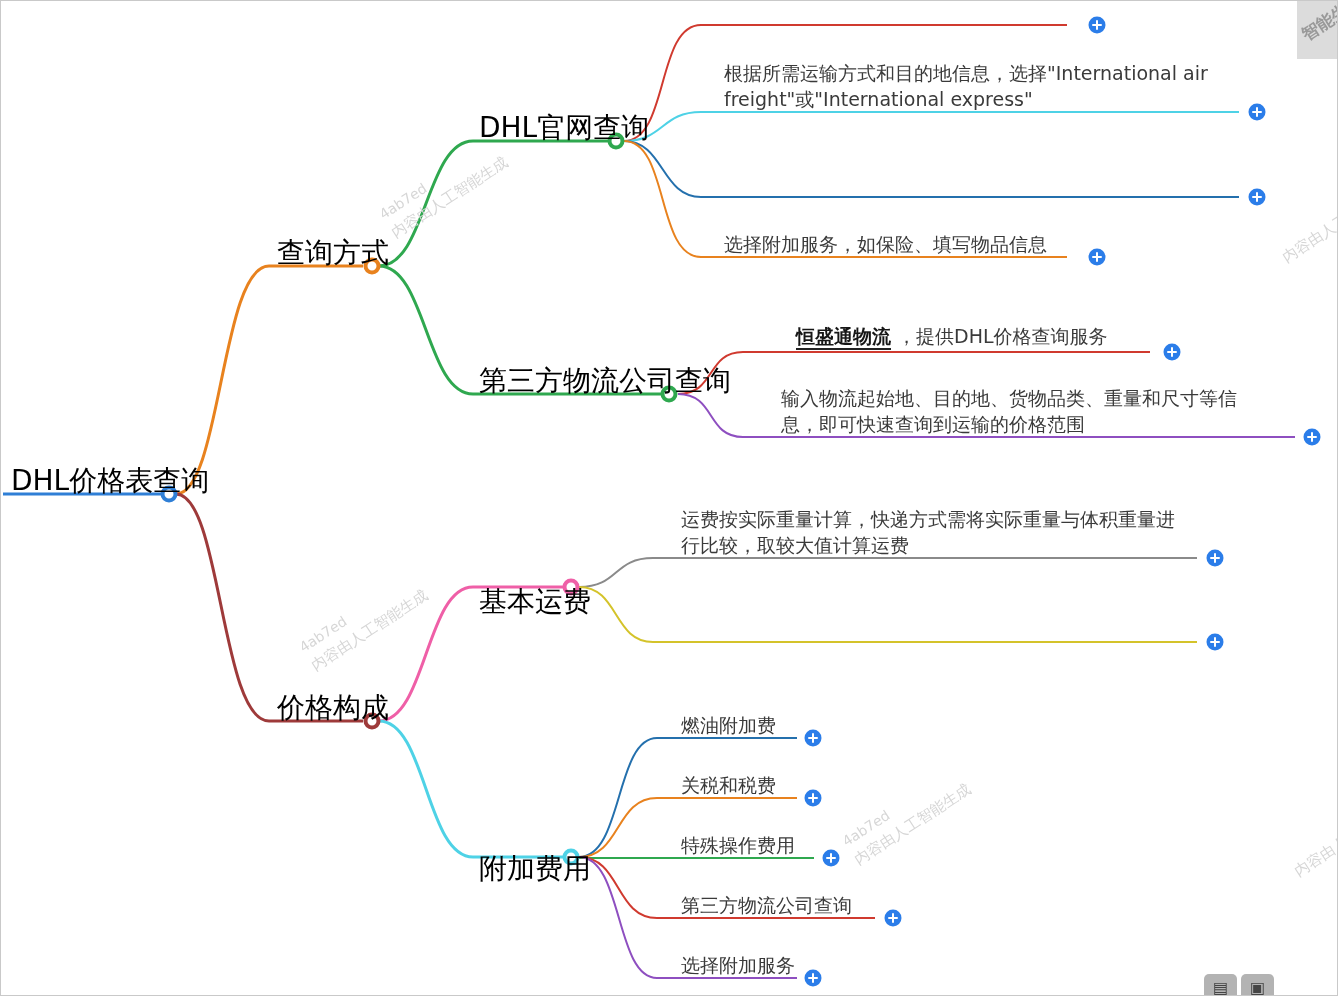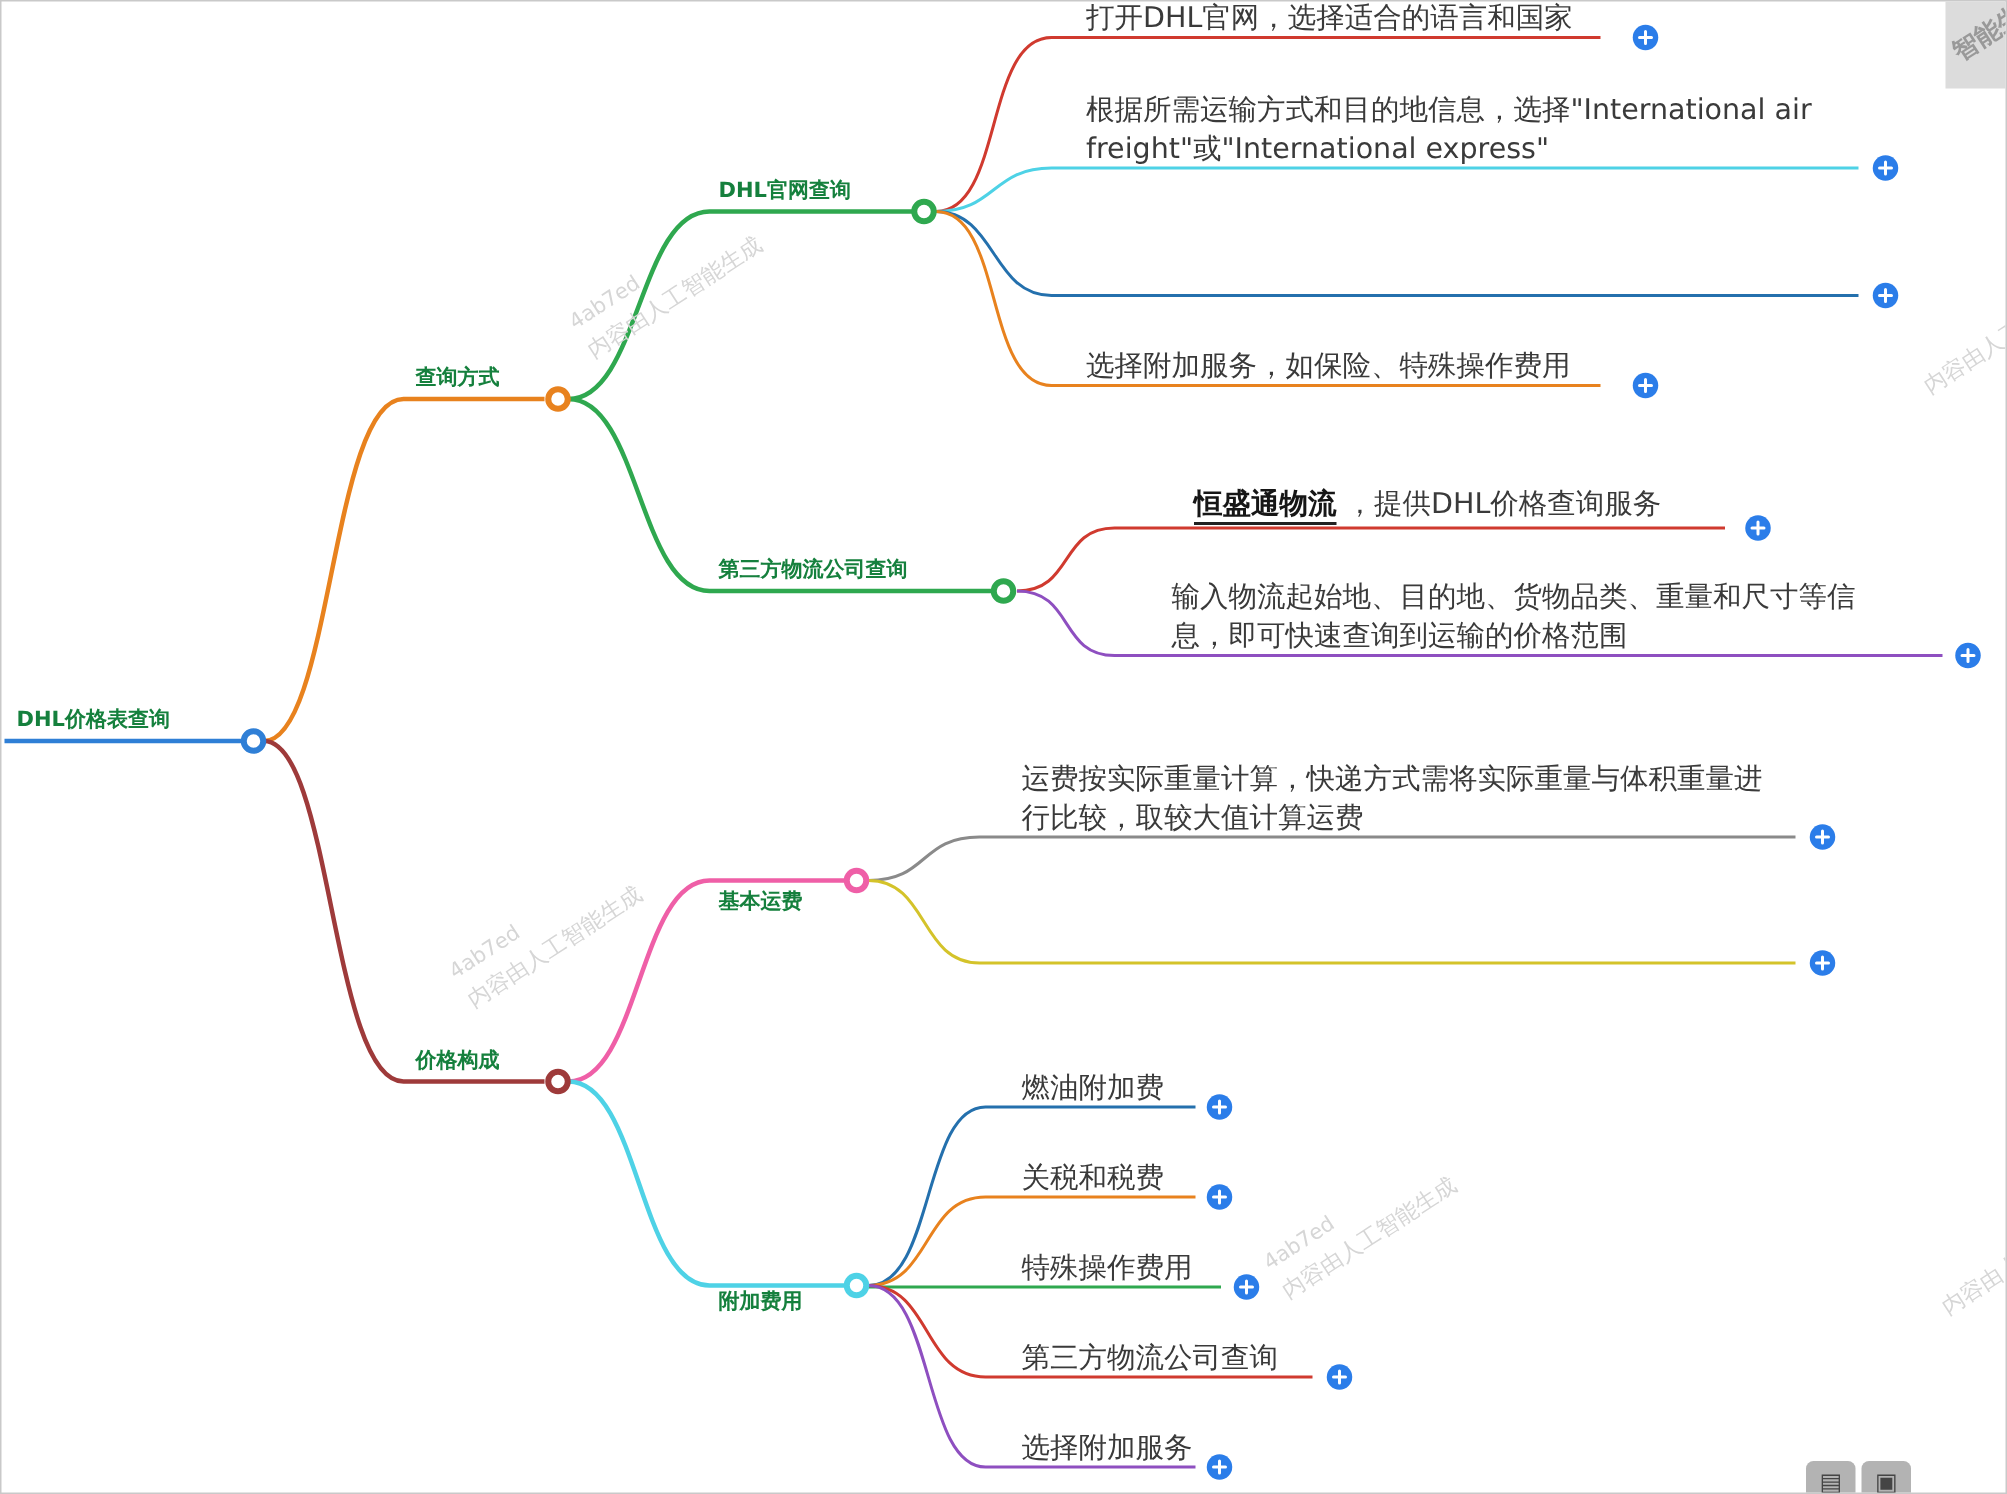--- a/index.html
+++ b/index.html
@@ -1,20 +1,20 @@
 <!DOCTYPE html>
 <html><head>
 <meta charset="utf-8">
 <style>
   html,body{margin:0;padding:0;}
   body{font-family:"DejaVu Sans","Liberation Sans",sans-serif;background:#fff;}
   #canvas{position:relative;width:1338px;height:996px;background:#ffffff;
           border:1px solid #c9c9c9;box-sizing:border-box;overflow:hidden;}
   #edges{position:absolute;left:0;top:0;width:1338px;height:996px;}
-  .label{position:absolute;font-size:14px;font-weight:700;color:#15803d;
+  .label{position:absolute;font-size:28px;font-weight:400;color:#000000;
          white-space:nowrap;line-height:27px;cursor:default;}
   .leaf{position:absolute;font-size:19px;color:#3a3a3a;line-height:26px;cursor:default;}
   .nowrap{white-space:nowrap;}
   .company{font-size:19px;font-weight:700;color:#161616;border-bottom:2px solid #222;
            padding-bottom:1px;margin-right:6px;}
   .wm{position:absolute;color:#d6d6d6;transform:rotate(-33deg);font-size:15px;
       line-height:22px;pointer-events:none;white-space:nowrap;}
   .wm .wm-id{font-size:14px;}
   .wm-dark{position:absolute;left:1296px;top:-6px;width:60px;height:64px;background:#dcdcdc;
            overflow:hidden;pointer-events:none;}
@@ -143,23 +143,22 @@
   </div>
 
   <div class="label" style="left:10px;top:466px;">DHL价格表查询</div>
   <div class="label" style="left:276px;top:238px;">查询方式</div>
   <div class="label" style="left:276px;top:693px;">价格构成</div>
   <div class="label" style="left:478px;top:113px;">DHL官网查询</div>
   <div class="label" style="left:478px;top:366px;">第三方物流公司查询</div>
   <div class="label" style="left:478px;top:539px;margin-top:48px;">基本运费</div>
   <div class="label" style="left:478px;top:854px;">附加费用</div>
 
-  <div class="leaf nowrap" style="left:723px;top:-2px;">打开DHL官网，选择适合的语言和国家</div>
   <div class="leaf" style="left:723px;top:59px;width:490px;">根据所需运输方式和目的地信息，选择"International air freight"或"International express"</div>
-  <div class="leaf nowrap" style="left:723px;top:230px;">选择附加服务，如保险、特殊操作费用</div>
+  <div class="leaf nowrap" style="left:723px;top:230px;">选择附加服务，如保险、填写物品信息</div>
 
   <div class="leaf nowrap" style="left:795px;top:322px;">
     <span class="company">恒盛通物流</span><span>，提供DHL价格查询服务</span>
   </div>
   <div class="leaf" style="left:680px;top:505px;width:510px;">运费按实际重量计算，快递方式需将实际重量与体积重量进行比较，取较大值计算运费</div>
 
   <div class="leaf" style="left:780px;top:384px;width:468px;">输入物流起始地、目的地、货物品类、重量和尺寸等信息，即可快速查询到运输的价格范围</div>
 
   <div class="leaf nowrap" style="left:680px;top:711px;">燃油附加费</div>
   <div class="leaf nowrap" style="left:680px;top:771px;">关税和税费</div>

